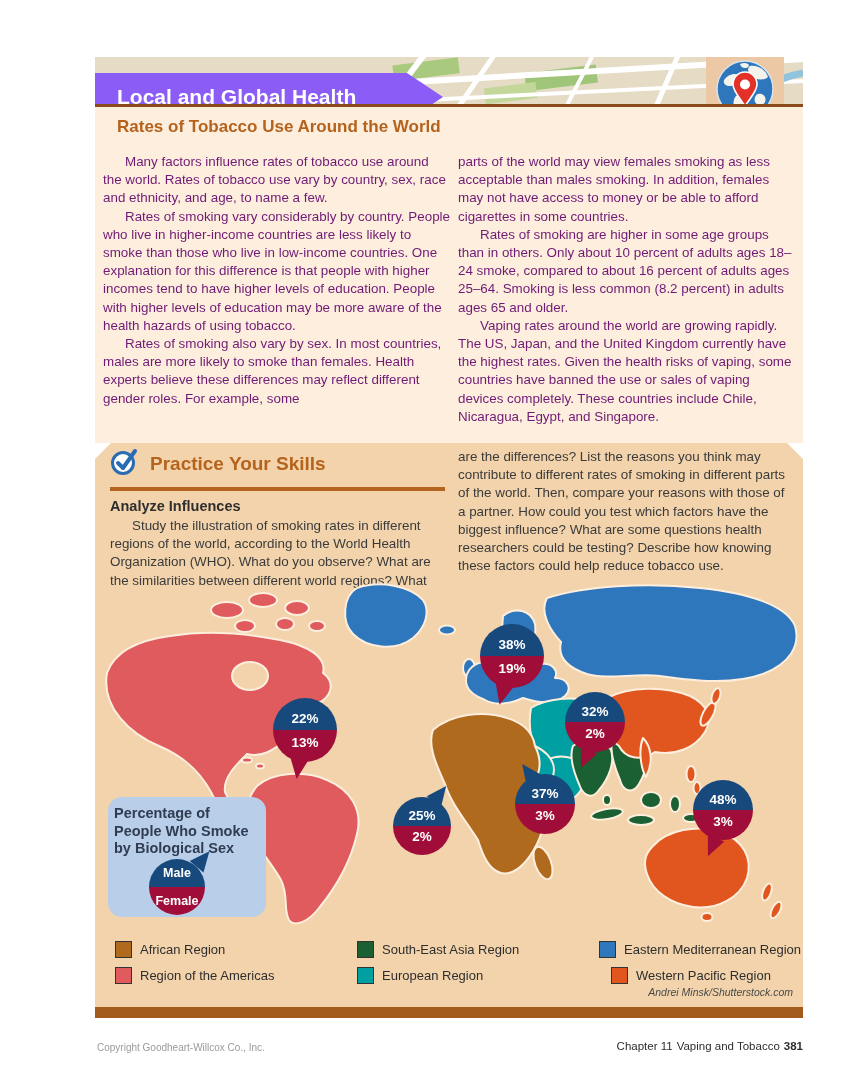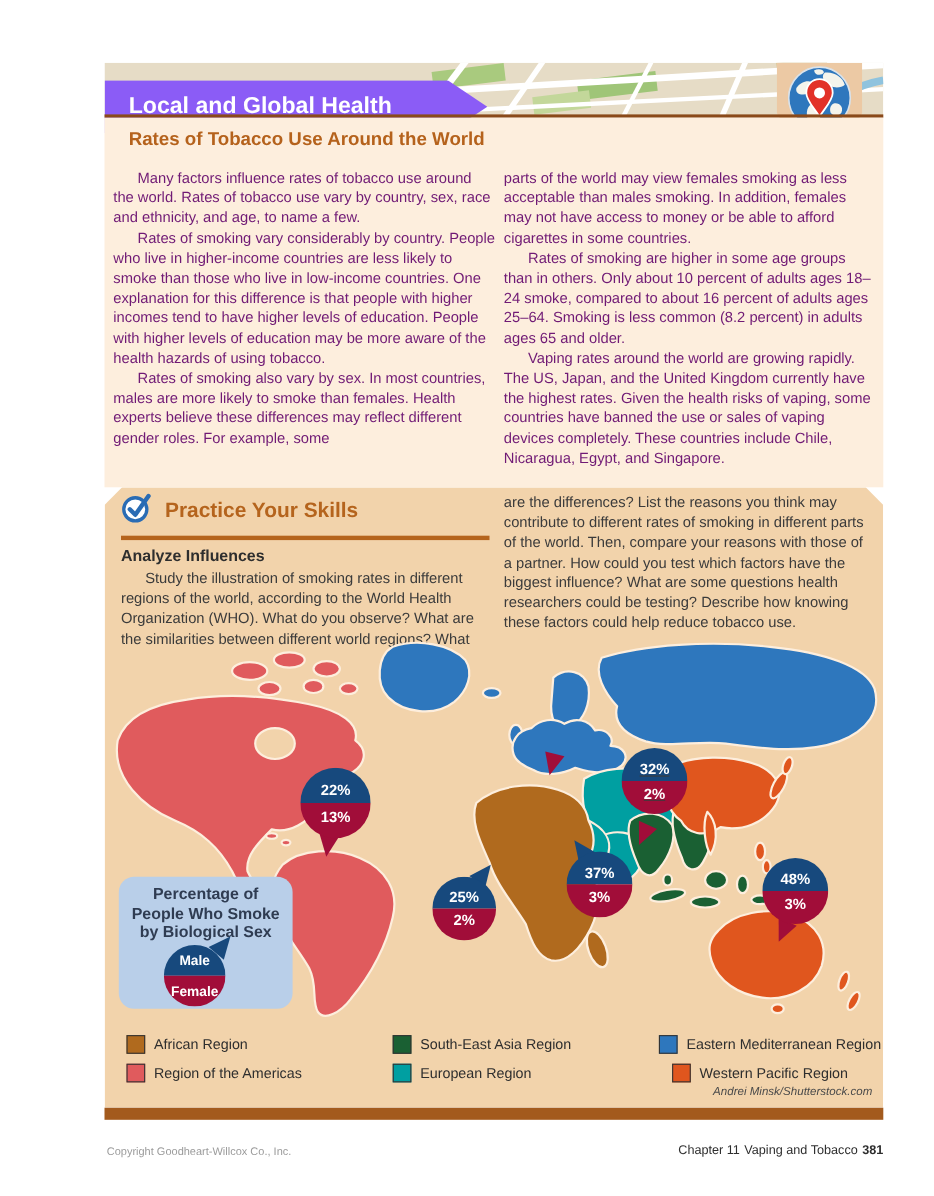--- a/index.html
+++ b/index.html
@@ -42,21 +42,21 @@
 
   .bubble { position:absolute; border-radius:50%; overflow:hidden; display:flex; flex-direction:column; z-index:5; }
   .bubble .half { flex:1; display:flex; justify-content:center; color:#fff; font-size:13.5px; font-weight:600; }
   .bubble .half.m { align-items:center; padding-top:8px; }
   .bubble .half.f { align-items:center; padding-bottom:8px; }
   .tail { position:absolute; width:0; height:0; z-index:4; }
   .tail.down { border-left:9px solid transparent; border-right:9px solid transparent; border-top:20px solid #a10d39; }
   .tail.up { border-left:9px solid transparent; border-right:9px solid transparent; border-bottom:20px solid #17497d; }
 
   .key-box { position:absolute; left:13px; top:354px; width:158px; height:120px; background:#b9cfe9; border-radius:14px; z-index:3; }
-  .key-title { position:absolute; left:6px; top:8px; width:146px; text-align:center; font-size:14.5px; font-weight:bold; color:#2f3c52; line-height:17.5px; }
+  .key-title { position:absolute; left:6px; top:8px; width:146px; font-size:14.5px; font-weight:bold; color:#2f3c52; line-height:17.5px; }
   .key-bubble { position:absolute; left:41px; top:62px; width:56px; height:56px; border-radius:50%; overflow:hidden; display:flex; flex-direction:column; z-index:5; }
   .key-bubble .half { flex:1; display:flex; justify-content:center; align-items:center; color:#fff; font-size:12.5px; font-weight:600; }
   .key-tail { position:absolute; left:86px; top:52px; z-index:4; }
 
   .legend-item { position:absolute; display:flex; align-items:center; gap:8px; font-size:13px; color:#2e2e2e; }
   .swatch { width:17px; height:17px; border:1.5px solid #333; flex:0 0 auto; }
   .credit { position:absolute; right:10px; top:543px; font-size:10.5px; font-style:italic; color:#4a4a4a; }
 
   .brown-bar { position:absolute; left:95px; top:1007px; width:708px; height:11px; background:#a35a1d; }
 
@@ -200,33 +200,41 @@
         <ellipse cx="596" cy="196" rx="4.5" ry="8"></ellipse>
         <ellipse cx="602" cy="210" rx="3.5" ry="6"></ellipse>
         <ellipse cx="628" cy="232" rx="15" ry="6.5" transform="rotate(-14 628 232)"></ellipse>
         <path d="M558,268 C572,252 602,246 626,254 C648,262 658,280 652,300 C645,320 622,332 598,329 C576,326 558,314 552,296 C548,284 550,276 558,268 Z"></path>
         <ellipse cx="612" cy="339" rx="5.5" ry="4"></ellipse>
         <ellipse cx="672" cy="314" rx="4" ry="9" transform="rotate(20 672 314)"></ellipse>
         <ellipse cx="681" cy="332" rx="4" ry="9" transform="rotate(28 681 332)"></ellipse>
       </g>
     </svg>
 
+    <div class="bubble" style="left:385px; top:181px; width:64px; height:64px;">
+      <div class="half m" style="background-color: rgb(23, 73, 125);">
+          <span>38%</span>
+        </div>
+      <div class="half f" style="background-color: rgb(161, 13, 57);">
+          <span>19%</span>
+        </div>
+    </div>
     <div class="tail down" style="left: 398px; top: 242px; transform: rotate(14deg); border-top-color: rgb(161, 13, 57);"></div>
 
     <div class="bubble" style="left:178px; top:255px; width:64px; height:64px;">
       <div class="half m" style="background-color: rgb(23, 73, 125);">
           <span>22%</span>
         </div>
       <div class="half f" style="background-color: rgb(161, 13, 57);">
           <span>13%</span>
         </div>
     </div>
     <div class="tail down" style="left: 194px; top: 316px; transform: rotate(8deg); border-top-color: rgb(161, 13, 57);"></div>
 
-    <div class="bubble" style="left:470px; top:237px; width:60px; height:60px;text-decoration:underline;">
+    <div class="bubble" style="left:470px; top:249px; width:60px; height:60px;">
       <div class="half m" style="background-color: rgb(23, 73, 125);">
           <span>32%</span>
         </div>
       <div class="half f" style="background-color: rgb(161, 13, 57);">
           <span>2%</span>
         </div>
     </div>
     <div class="tail down" style="left: 481px; top: 306px; transform: rotate(24deg); border-top-color: rgb(161, 13, 57);"></div>
 
     <div class="bubble" style="left:298px; top:354px; width:58px; height:58px;">

